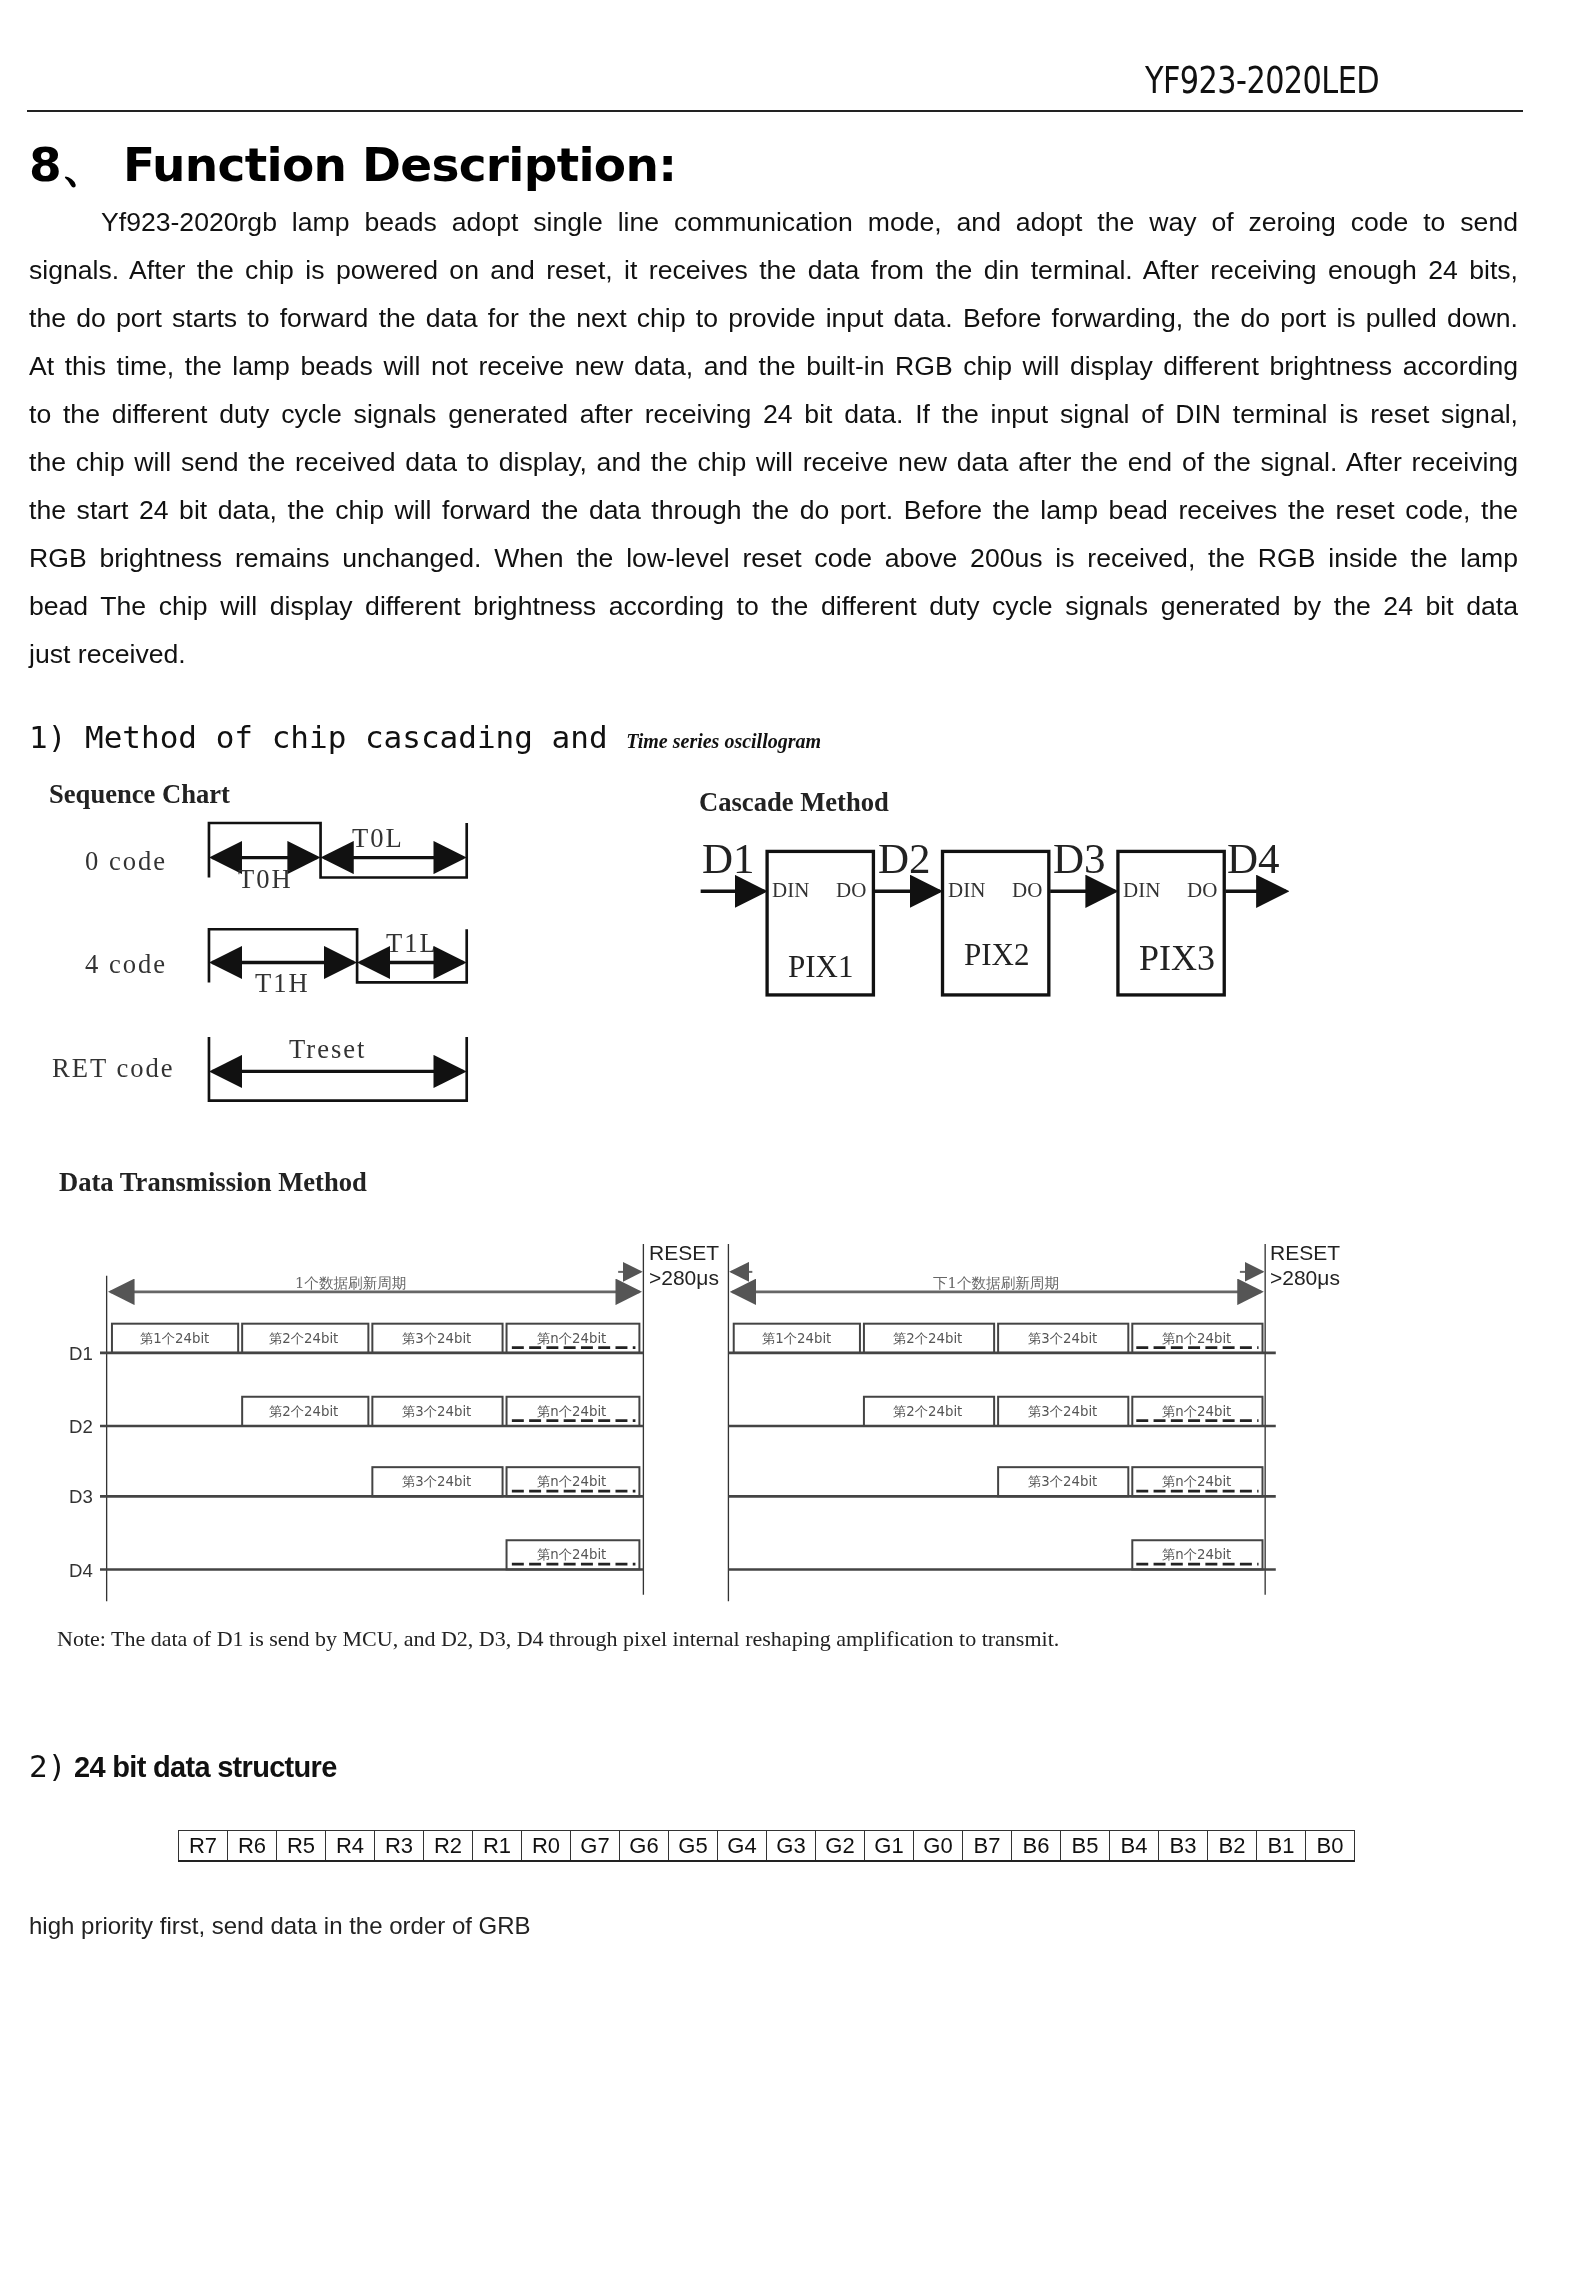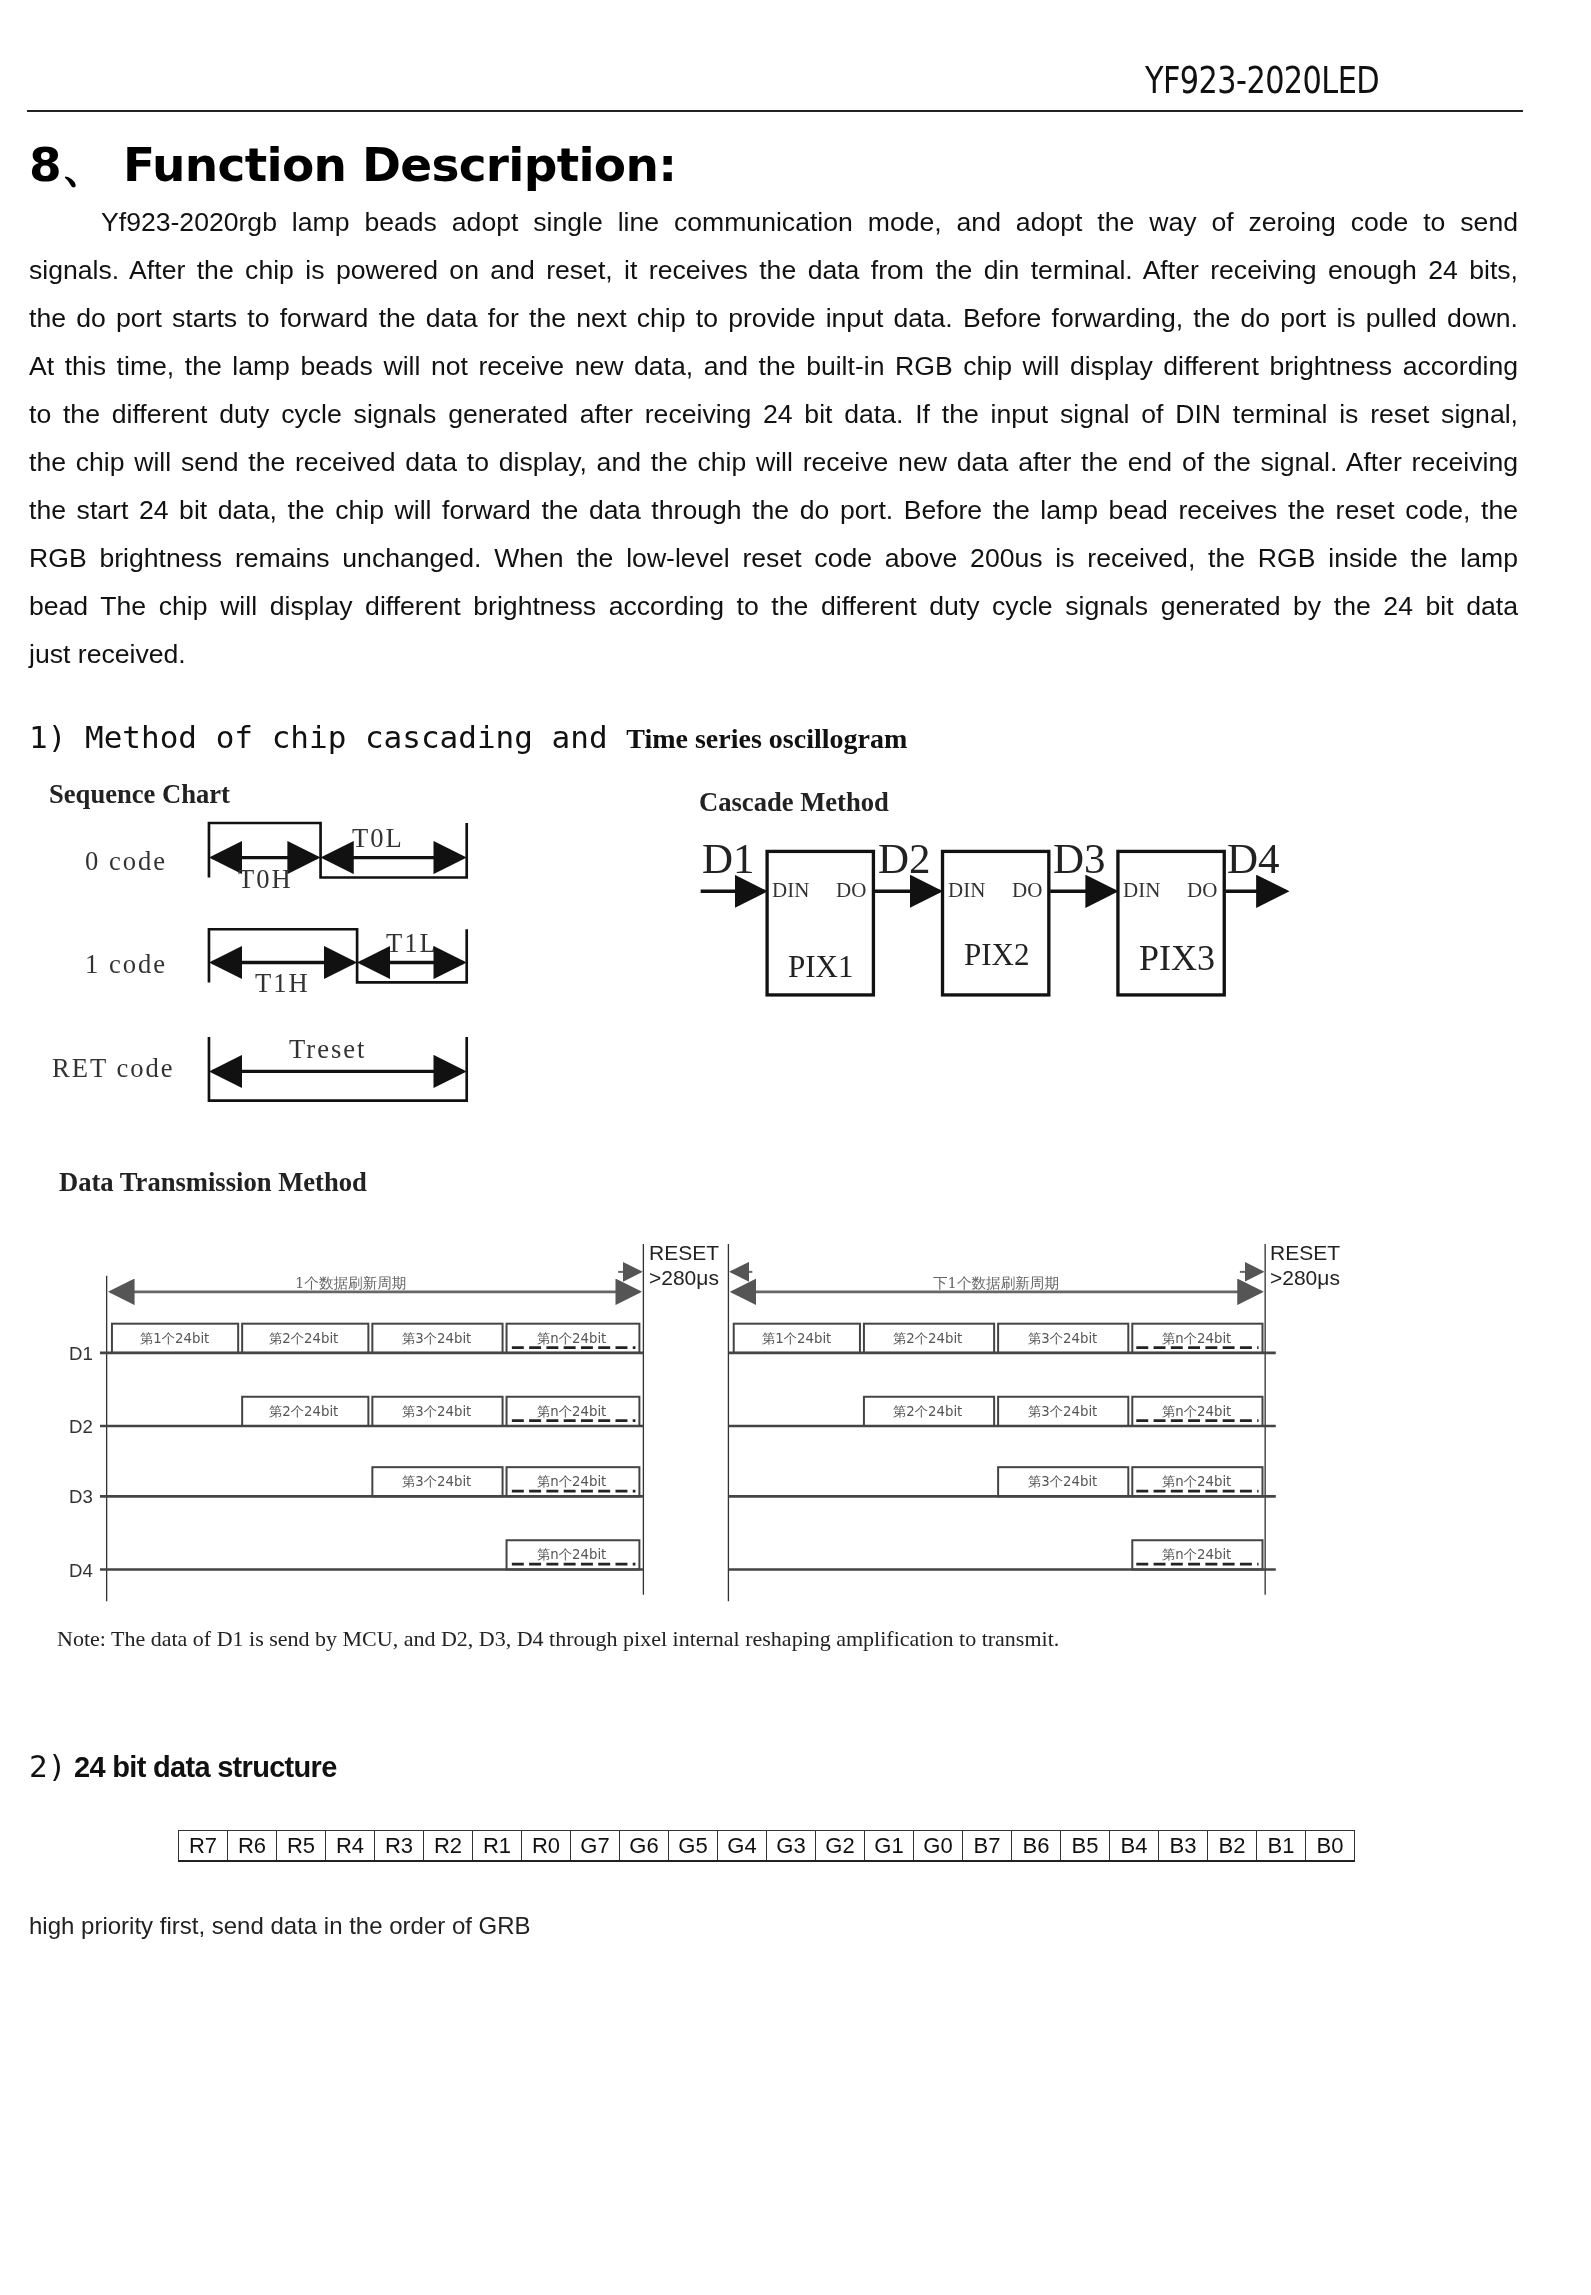--- a/index.html
+++ b/index.html
@@ -7,21 +7,21 @@
   .abs { position: absolute; }
   .doc-title { left: 1145px; top: 59px; font-family: "DejaVu Sans", sans-serif; font-size: 37px; letter-spacing: -0.7px; color: #111; transform: scaleX(0.82); transform-origin: left top; }
   .header-rule { left: 26.6px; top: 110px; width: 1496px; height: 2px; background: #222; }
   .section-heading { left: 29px; top: 134px; font-family: "DejaVu Sans", sans-serif; font-weight: bold; font-size: 47px; letter-spacing: -0.7px; color: #000; white-space: nowrap; }
   .section-heading .num { display: inline-block; width: 94px; }
   .para { left: 29px; top: 198px; width: 1489px; font-family: "Liberation Sans", sans-serif; font-size: 26.6px; line-height: 48px; color: #111; text-align: justify; }
   .para .line { display: block; white-space: nowrap; text-align: justify; text-align-last: justify; height: 48px; }
   .para .line.indent { padding-left: 72px; }
   .para .line.last { text-align-last: left; }
   .subhead1 { left: 29px; top: 719px; font-family: "DejaVu Sans Mono", monospace; font-size: 31px; color: #111; white-space: nowrap; }
-  .subhead1 .serif-bold { font-family: "Liberation Serif", serif; font-weight: bold; font-size: 28px; }
+  .subhead1 .serif-bold { font-family: "Liberation Serif", serif; font-weight: bold; font-size: 20px; font-style: italic; }
   .fig-title { font-family: "Liberation Serif", serif; font-weight: bold; font-size: 26.6px; color: #222; white-space: nowrap; }
   .fig-label { font-family: "Liberation Serif", serif; font-size: 26.6px; color: #333; white-space: nowrap; letter-spacing: 2px; }
   .note { left: 57px; top: 1617px; width: 1330px; font-family: "Liberation Serif", serif; font-size: 22px; line-height: 43px; color: #222; }
   .subhead2 { left: 29px; top: 1748px; font-size: 31px; color: #111; white-space: nowrap; }
   .subhead2 .n { font-family: "DejaVu Sans Mono", monospace; font-weight: normal; }
   .subhead2 .b { font-family: Liberation Sans, sans-serif; font-weight: bold; font-size: 29px; letter-spacing: -0.7px; }
   .bit-table { left: 178px; top: 1830px; border-collapse: collapse; font-family: "Liberation Sans", sans-serif; font-size: 22px; }
   .bit-table td { border: 1.3px solid #333; width: 48px; height: 29px; text-align: center; padding: 0; color: #111; }
   .bit-table tr { border-bottom: 2.7px solid #222; }
   .order-note { left: 29px; top: 1912px; font-family: "Liberation Sans", sans-serif; font-size: 24px; color: #222; white-space: nowrap; }
@@ -50,21 +50,21 @@
 </div>
 
 <div class="abs subhead1">
   <span>1)</span>
   <span>Method of chip cascading and</span>
   <span class="serif-bold">Time series oscillogram</span>
 </div>
 
 <div class="abs fig-title" style="left:49px; top:779px;">Sequence Chart</div>
 <div class="abs fig-label" style="left:85px; top:846px;">0 code</div>
-<div class="abs fig-label" style="left:85px; top:949px;">1 code</div>
+<div class="abs fig-label" style="left:85px; top:949px;">4 code</div>
 <div class="abs fig-label" style="left:52px; top:1053px;">RET code</div>
 
 <svg class="abs" style="left:199px; top:811px;" width="279" height="299" viewBox="0 0 420 450">
   <defs>
     <marker id="ah" markerWidth="10" markerHeight="10" refX="9" refY="5" orient="auto-start-reverse">
       <path d="M0,0 L10,5 L0,10 z" fill="#111"></path>
     </marker>
   </defs>
 
   <polyline points="15,100 15,18 183,18 183,100 403,100 403,18" fill="none" stroke="#111" stroke-width="4"></polyline>

